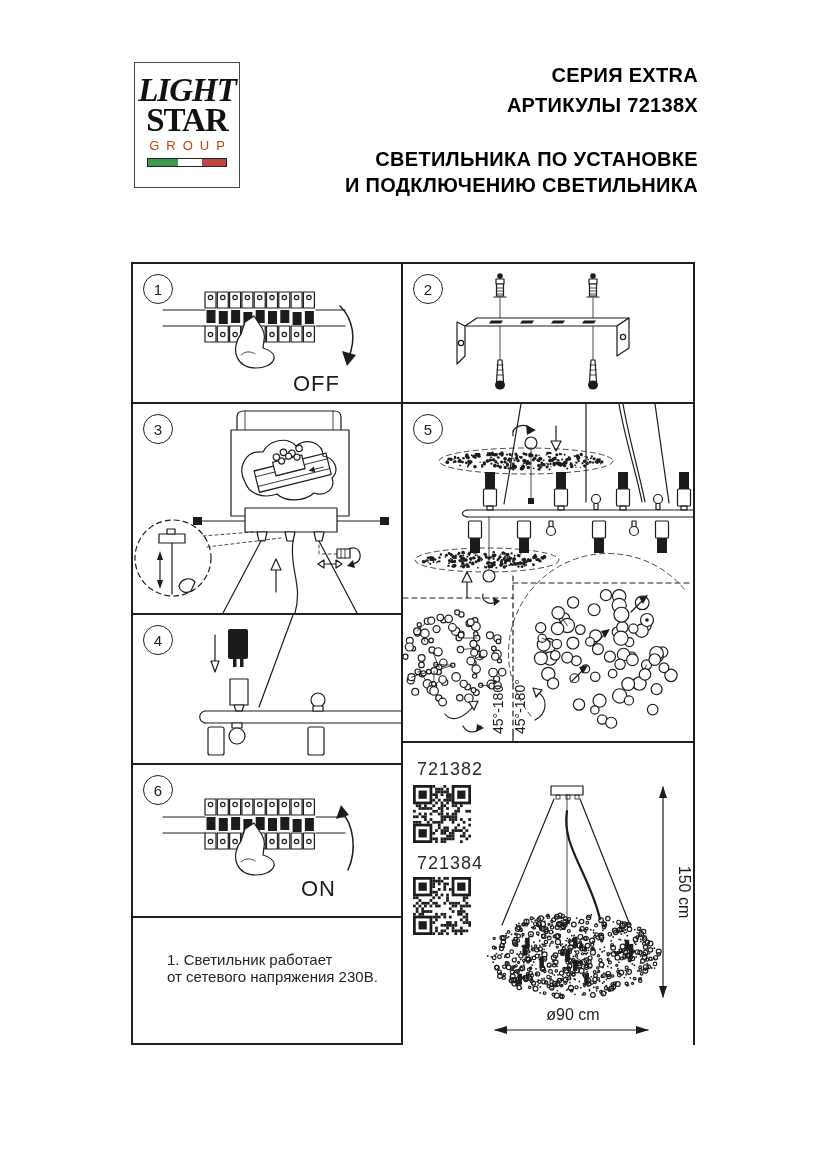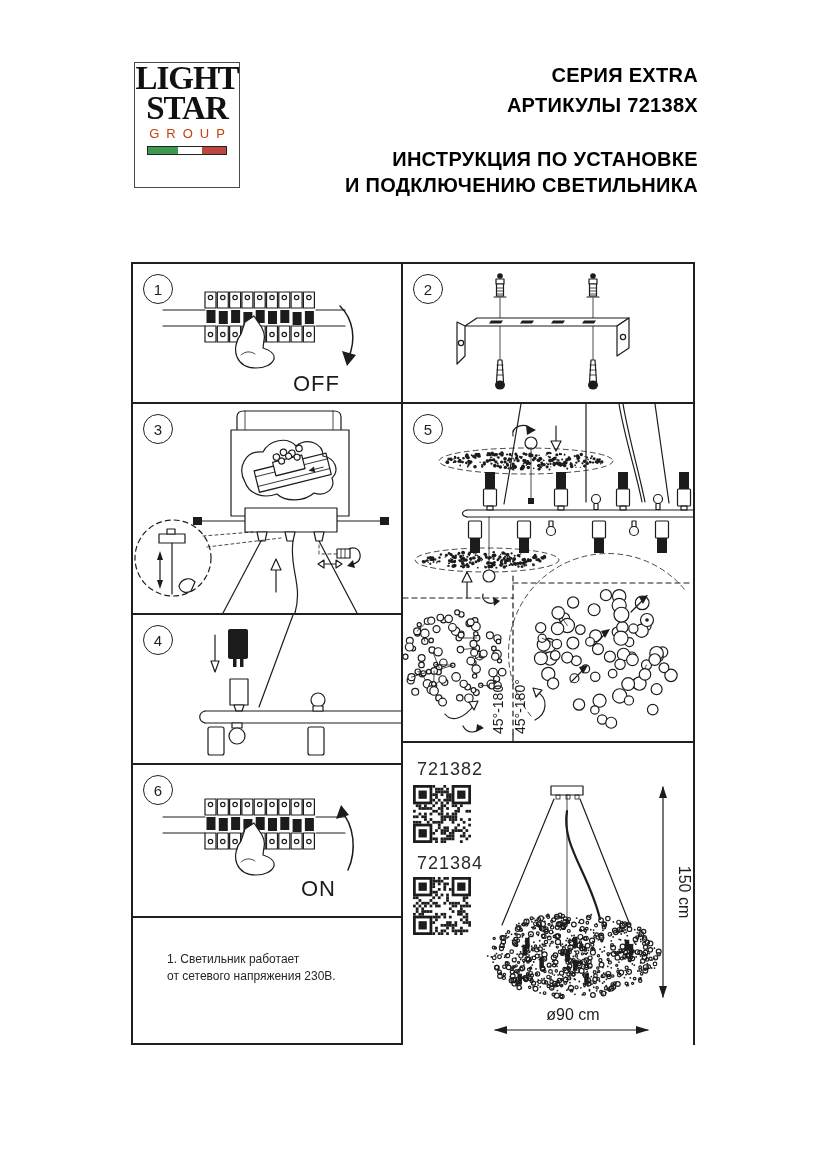--- a/index.html
+++ b/index.html
@@ -4,21 +4,21 @@
 <style>
   html,body{margin:0;padding:0;background:#fff;}
   #page{position:relative;width:826px;height:1169px;background:#fff;overflow:hidden;
         font-family:"Liberation Sans",sans-serif;color:#1e1e1e;}
   
   #logo-box{position:absolute;left:134px;top:62px;width:106px;height:126px;
     border:1.5px solid #4a4a4a;background:#fff;box-sizing:border-box;
     display:flex;flex-direction:column;align-items:center;}
   .logo-word{font-family:"Liberation Serif",serif;font-weight:700;font-size:33px;
     line-height:30px;letter-spacing:-1px;color:#111;}
-  .logo-word.first{margin-top:0;}
+  .logo-word.first{margin-top:12px;font-style:italic;}
   #logo-group{font-size:13px;letter-spacing:7px;padding-left:7px;color:#c2410c;margin-top:3px;}
   #logo-flag{width:78px;height:7px;border:1px solid #222;margin-top:5px;display:flex;box-sizing:content-box;}
   #logo-flag span{height:100%;}
   #header-text{position:absolute;right:128px;top:60px;text-align:right;font-weight:700;color:#000000;}
   .hdr-line{font-size:20px;line-height:30px;letter-spacing:.3px;}
   .hdr-title{font-size:20px;line-height:26px;letter-spacing:.3px;}
   #hdr-title-block{margin-top:26px;}
   
   #grid{position:absolute;left:131px;top:262px;width:564px;height:783px;
     border:2px solid #1f1f1f;box-sizing:border-box;}
@@ -33,21 +33,21 @@
   .ln{stroke:#1c1c1c;fill:none;stroke-width:1.2;stroke-linecap:round;stroke-linejoin:round;}
   .lt{stroke:#1c1c1c;fill:none;stroke-width:.8;stroke-linecap:round;}
   .wt{fill:#fff;stroke:#1c1c1c;stroke-width:1.2;stroke-linejoin:round;}
   .fill{fill:#1c1c1c;stroke:none;}
   .dash{stroke-dasharray:5 4;}
   .dash2{stroke-dasharray:3 3;}
   text.big{font-family:"Liberation Sans",sans-serif;font-size:22px;fill:#1c1c1c;letter-spacing:1px;}
   text.rot{font-family:"Liberation Sans",sans-serif;font-size:14px;fill:#1c1c1c;}
   text.dim{font-family:"Liberation Sans",sans-serif;font-size:15px;fill:#1c1c1c;}
   
-  #notes-panel{padding:33px 0 0 34px;font-size:12px;line-height:17px;color:#262626;}
+  #notes-panel{padding:33px 0 0 34px;font-size:15px;line-height:17px;color:#262626;}
   
   .qr-label{position:absolute;left:14px;font-size:18px;letter-spacing:1px;color:#2b2b2b;}
   .qr-svg{position:absolute;left:10px;}
 </style>
 </head>
 <body>
 
 <div id="page">
 
   <div id="logo-box">
@@ -58,21 +58,21 @@
       <span style="width:38%;background:#3d9a50;"></span>
       <span style="width:31%;background:#ffffff;"></span>
       <span style="width:31%;background:#bf4540;"></span>
     </div>
   </div>
 
   <div id="header-text">
     <div class="hdr-line">СЕРИЯ EXTRA</div>
     <div class="hdr-line">АРТИКУЛЫ 72138X</div>
     <div id="hdr-title-block">
-      <div class="hdr-title">ИНСТРУКЦИЯ ПО УСТАНОВКЕ</div>
+      <div class="hdr-title">СВЕТИЛЬНИКА ПО УСТАНОВКЕ</div>
       <div class="hdr-title">И ПОДКЛЮЧЕНИЮ СВЕТИЛЬНИКА</div>
     </div>
   </div>
 
   <div id="grid">
 
     <div class="panel br bb" style="left:0;top:0;width:270px;height:140px;">
       <div class="step-circle">1</div>
       <svg class="drawing" viewBox="0 0 268 138">
         <line x1="30" y1="46" x2="72" y2="46" class="ln"></line>

